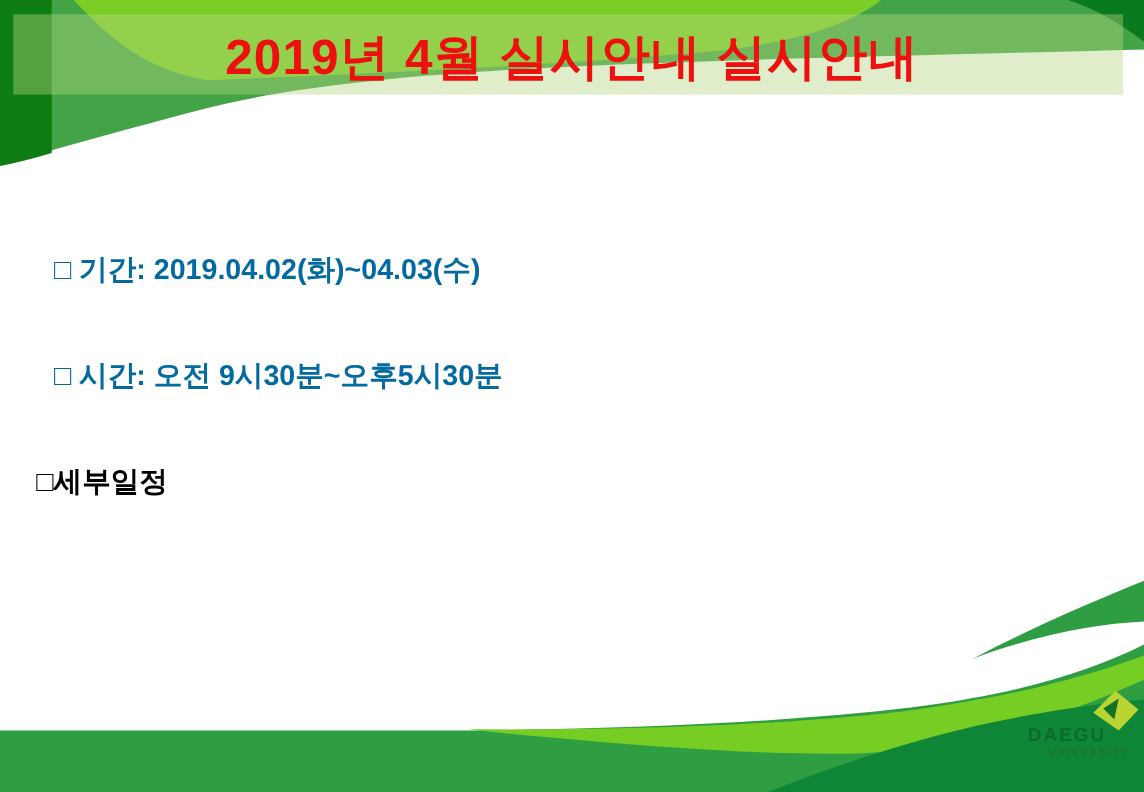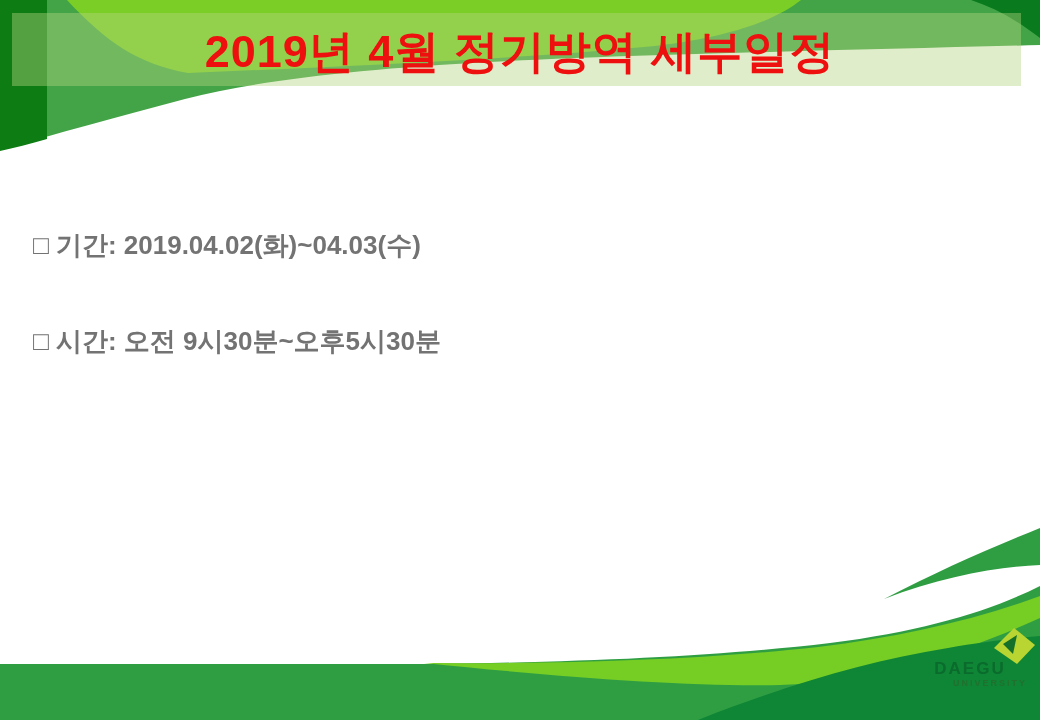--- a/index.html
+++ b/index.html
@@ -18,21 +18,21 @@
     z-index:3;
   }
 
   .body-text {
     position:absolute; left:33px; top:165px; width:990px;
     font-weight:bold; font-size:26px; line-height:32px;
     color:#000000; white-space:pre;
     z-index:3;
   }
   .line { height:32px; }
-  .blue   { color:#737373; }
+  .blue   { color:#0369a1;margin-left:16px; }
   .indent { padding-left:191px; }
   .gap36  { height:36px; }
 
   .logo-daegu {
     font-weight:bold; letter-spacing:2px;
   }
 </style>
 </head>
 <body>
 
@@ -82,25 +82,26 @@
              C 942,577 996,567 1040,565 Z" fill="#2f9e43"></path>
 
     <g>
       <polygon points="1014,628 1035,645 1017,664 994,648" fill="#b9d531"></polygon>
       <polygon points="1003,644 1017,635 1013,654" fill="#15702a"></polygon>
       <text x="970" y="674" text-anchor="middle" class="logo-daegu" font-size="17" fill="#0a6b2c">DAEGU</text>
       <text x="990" y="686" text-anchor="middle" class="logo-daegu" font-size="9" fill="#236f2d" opacity="0.9">UNIVERSITY</text>
     </g>
   </svg>
 
-  <div class="slide-title">2019년 4월 정기방역 세부일정</div>
+  <div class="slide-title">2019년 4월 실시안내 실시안내</div>
 
   <div class="body-text">
     <div class="line blue">□ 기간: 2019.04.02(화)~04.03(수)</div>
     <div class="line blue">□ 시간: 오전 9시30분~오후5시30분</div>
+    <div class="line">□세부일정</div>
     <div class="gap36"></div>
     
     
     
     
     
     
     
     
   </div>

